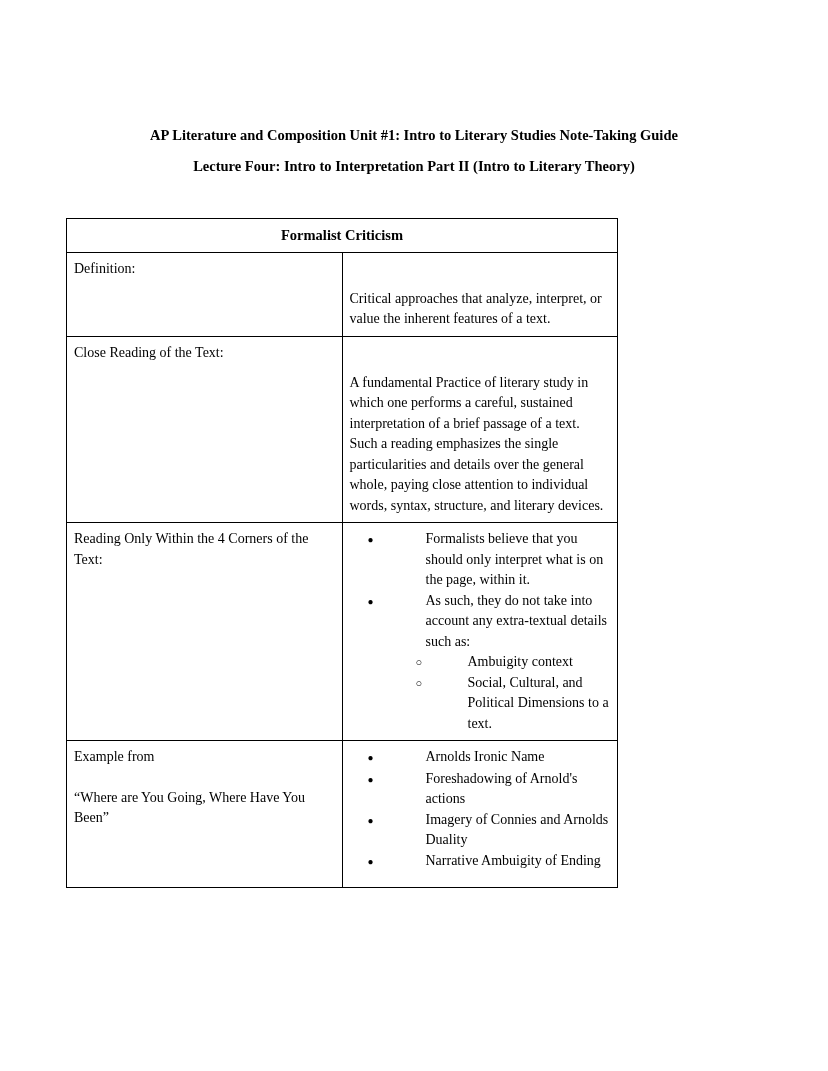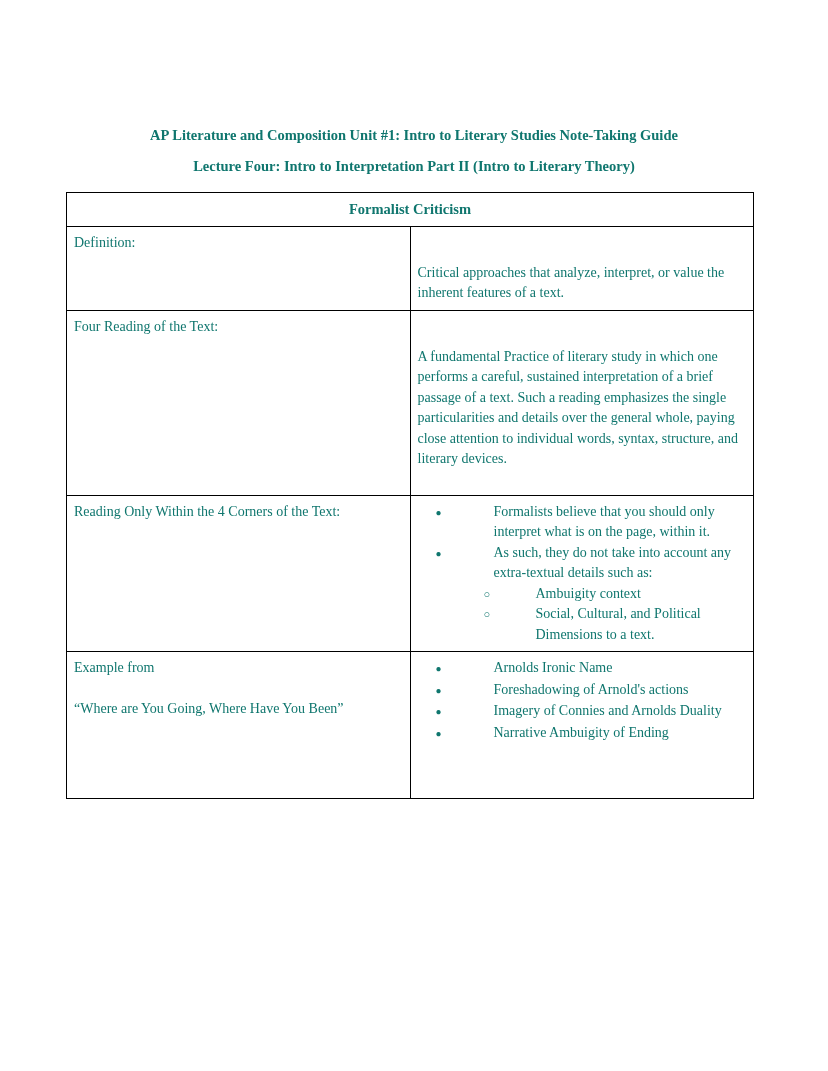--- a/index.html
+++ b/index.html
@@ -6,39 +6,39 @@
     margin: 0;
     padding: 0;
     background: #ffffff;
   }
   .page {
     position: relative;
     width: 828px;
     height: 1071px;
     background: #ffffff;
     font-family: "Liberation Serif", "DejaVu Serif", serif;
-    color: #0f766e;
+    color: #000000;
     box-sizing: border-box;
     padding-top: 125px;
     overflow: hidden;
   }
   .doc-title {
     text-align: center;
     font-weight: bold;
     font-size: 14.5px;
     line-height: 20px;
   }
   .doc-title + .doc-title {
     margin-top: 11px;
   }
   table.notes-table {
     border-collapse: collapse;
     margin-left: 66px;
-    margin-top: 16px;
-    width: 688px;
+    margin-top: 42px;
+    width: 552px;
     table-layout: fixed;
     font-size: 14px;
   }
   table.notes-table td {
     border: 1px solid #000000;
     vertical-align: top;
     padding: 6px 7px;
     line-height: 20.5px;
   }
   td.header-cell {
@@ -116,21 +116,21 @@
           <div>Definition:</div>
         </td>
         <td class="content-cell">
           <div class="shift">Critical approaches that analyze, interpret, or value the inherent features of a text.</div>
         </td>
       </tr>
 
 
       <tr class="row-close">
         <td class="label-cell">
-          <div>Four Reading of the Text:</div>
+          <div>Close Reading of the Text:</div>
         </td>
         <td class="content-cell">
           <div class="shift">A fundamental Practice of literary study in which one performs a careful, sustained interpretation of a brief passage of a text. Such a reading emphasizes the single particularities and details over the general whole, paying close attention to individual words, syntax, structure, and literary devices.</div>
         </td>
       </tr>
 
       <tr class="row-read">
         <td class="label-cell">
           <div>Reading Only Within the 4 Corners of the Text:</div>
         </td>

